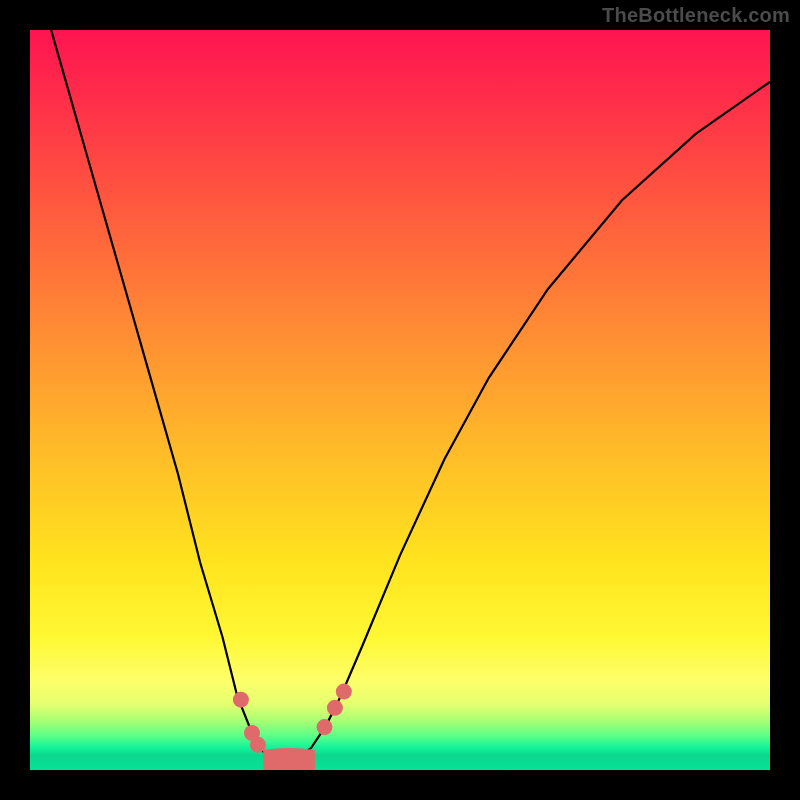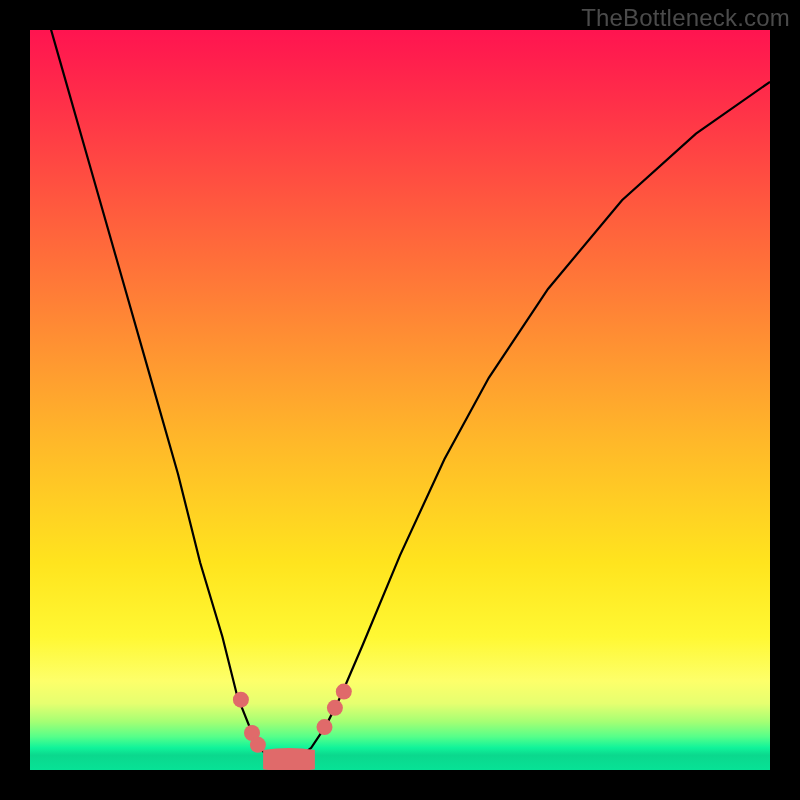--- a/index.html
+++ b/index.html
@@ -46,23 +46,23 @@
         #10f39a 97%,
         #0bd88d 98%,
         #07e296 100%
       );
   }
   .attribution {
     position: absolute;
     top: 4px;
     right: 10px;
     color: #4b4b4b;
-    font-size: 24px;
+    font-size: 20px;
     letter-spacing: 0.2px;
-    font-weight: 400;
+    font-weight: 700;
     user-select: none;
   }
   svg.curve {
     position: absolute;
     inset: 0;
     width: 740px;
     height: 740px;
   }
   .dot {
     fill: #e06a6a;

